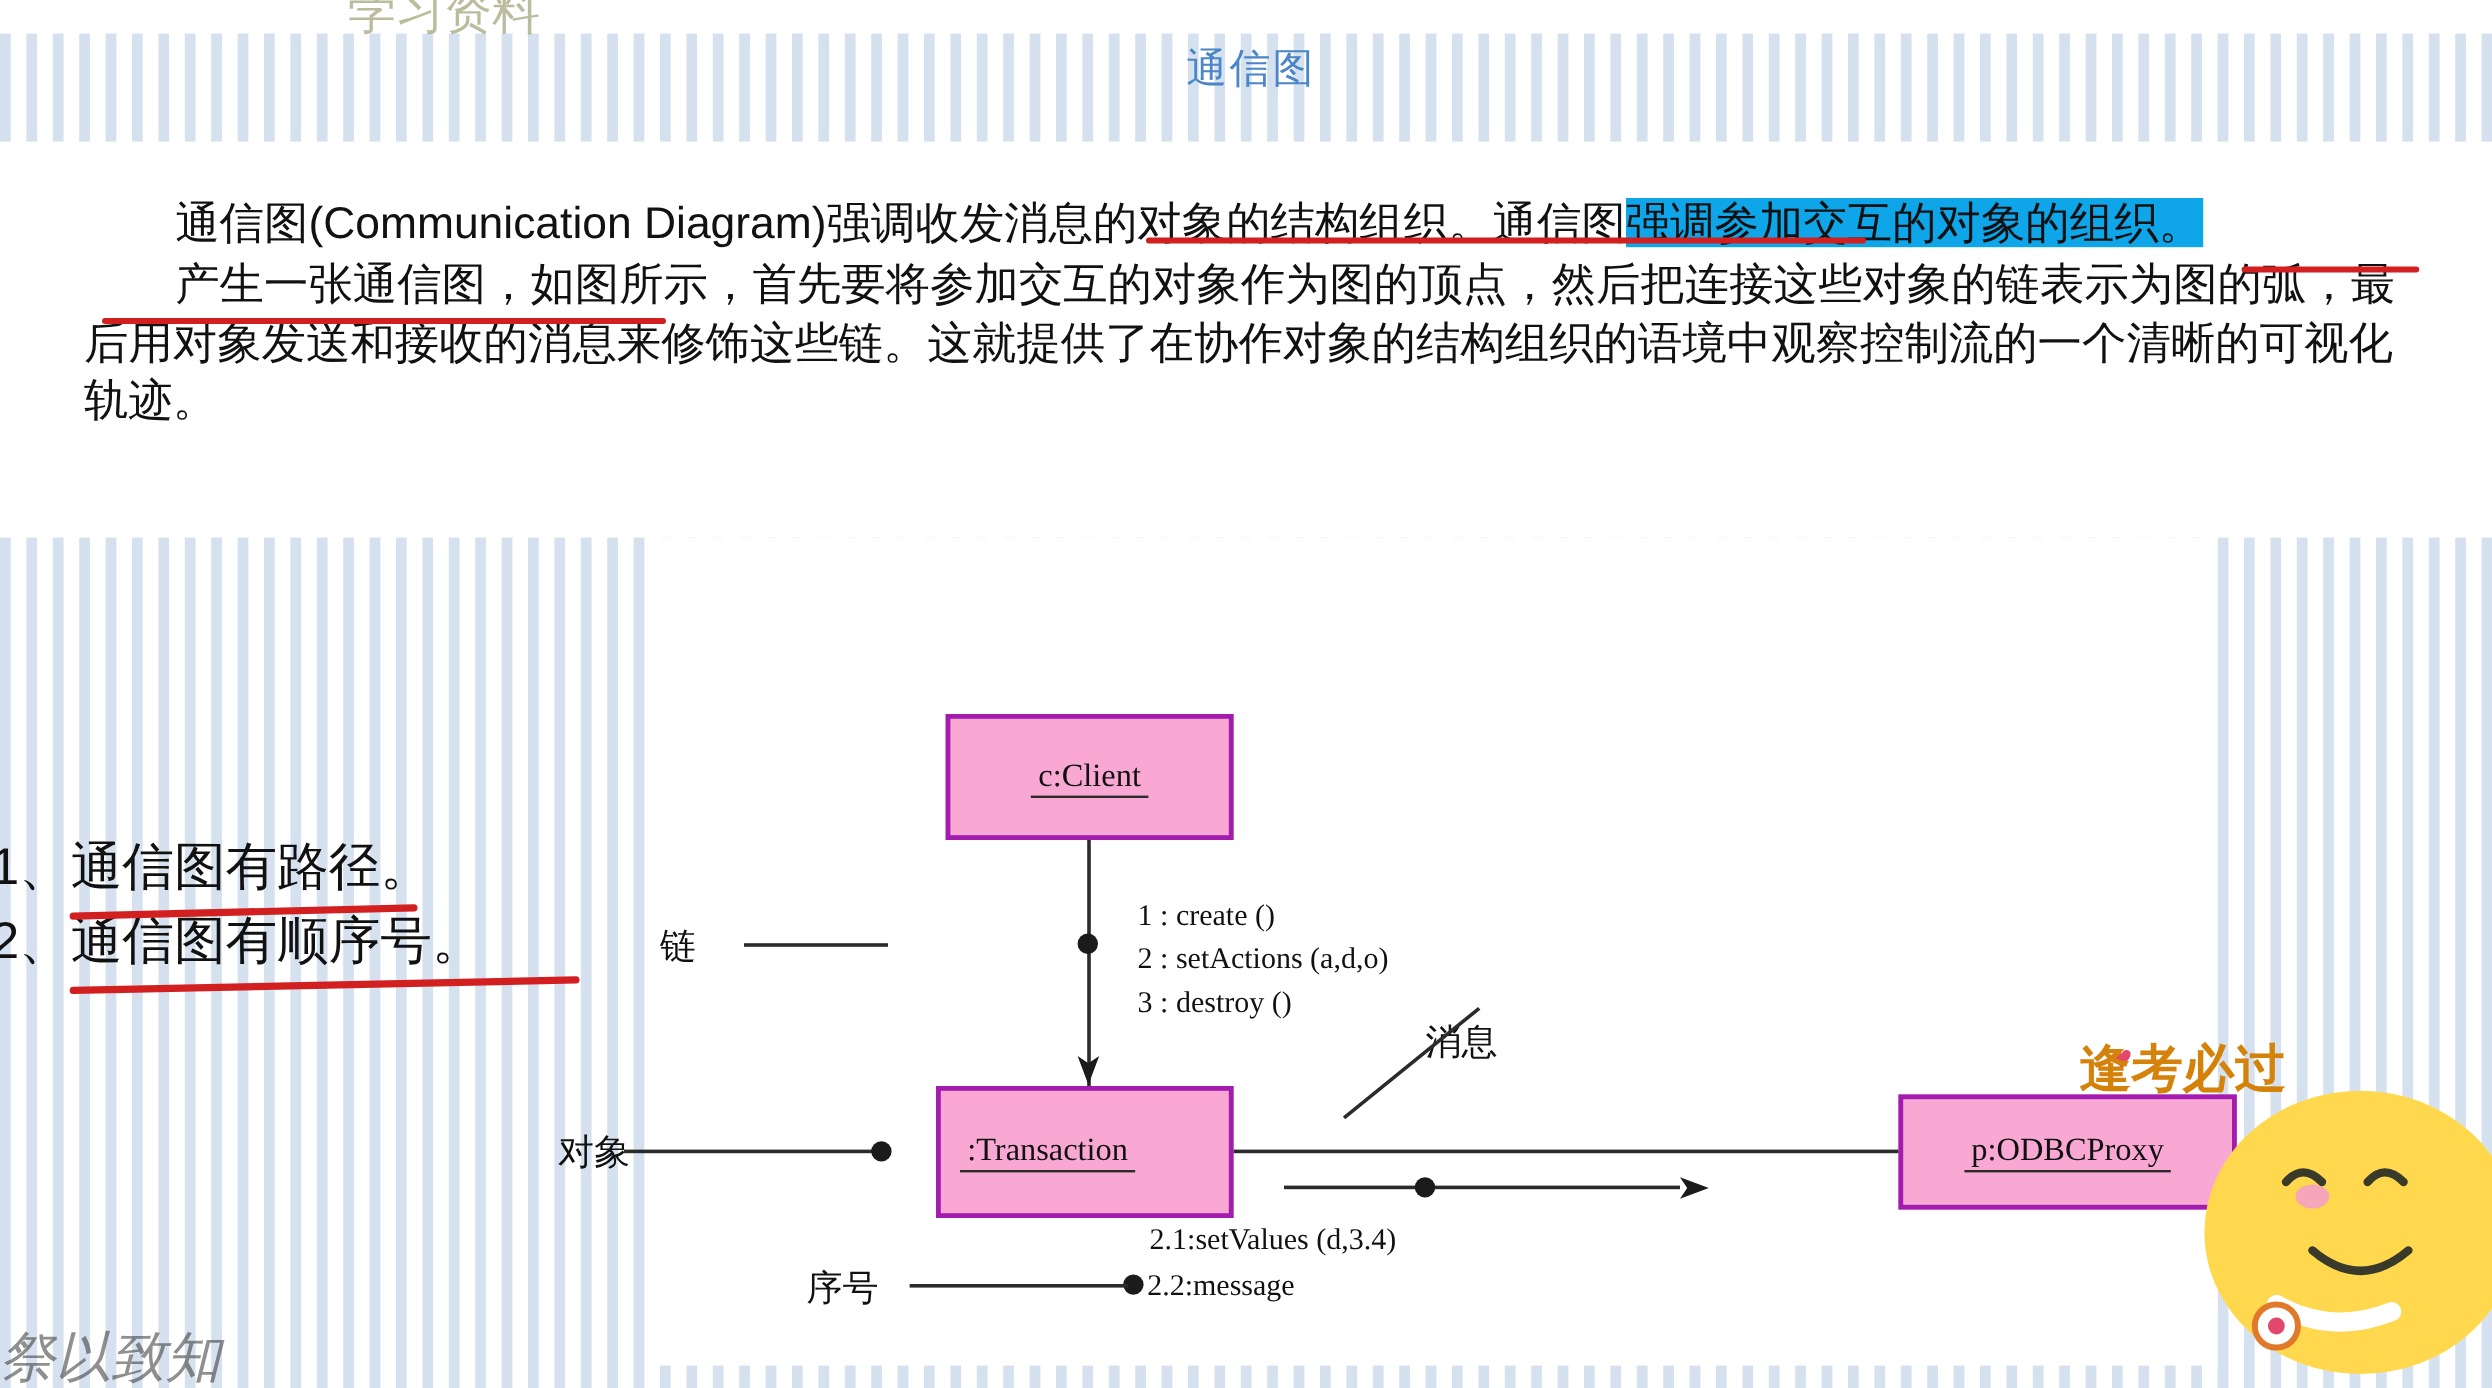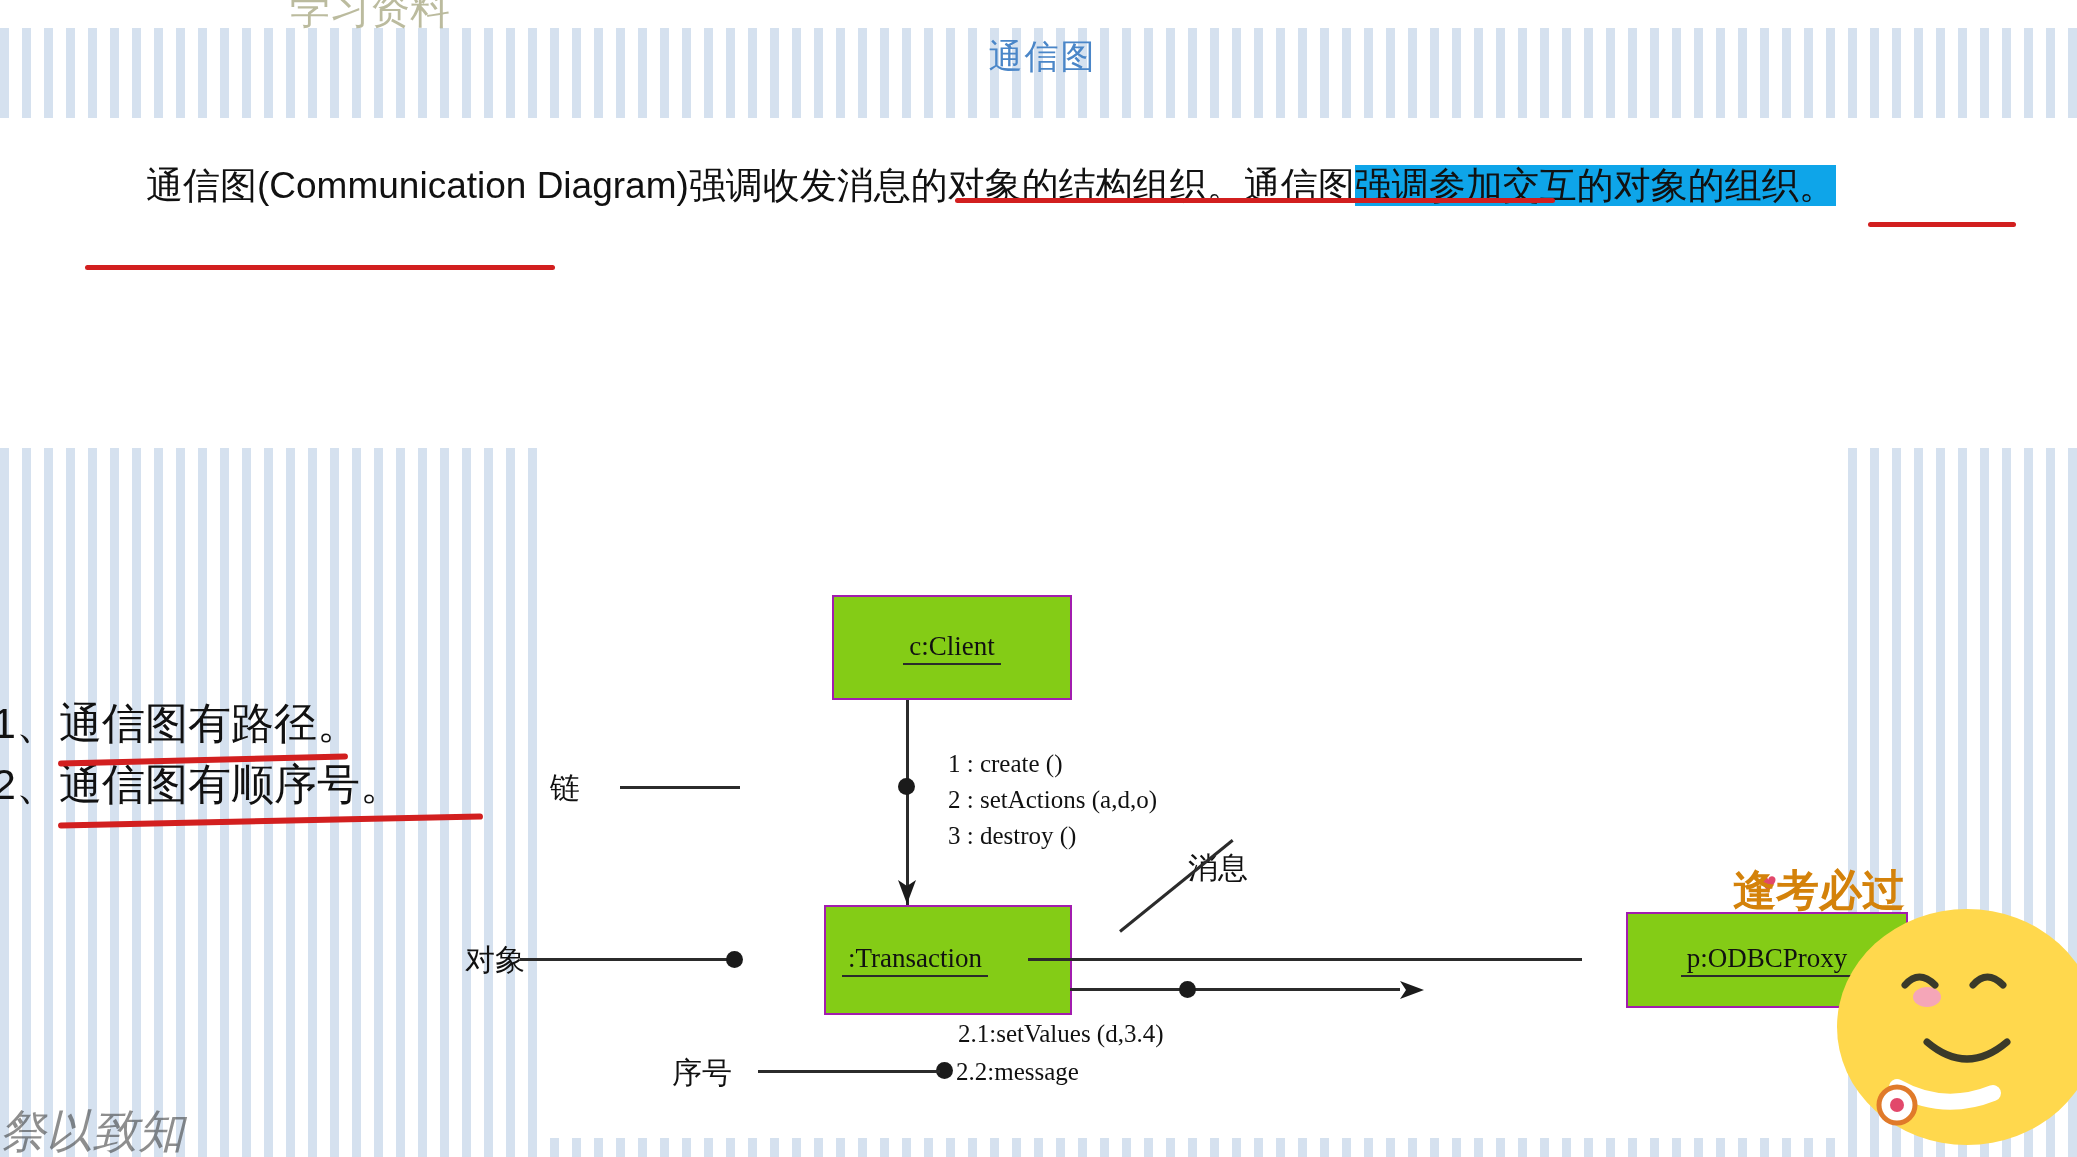--- a/index.html
+++ b/index.html
@@ -80,27 +80,26 @@
   
   #diagram {
     position: absolute;
     left: 560px;
     top: 570px;
     width: 1240px;
     height: 540px;
   }
   .node {
     position: absolute;
-    border: 2px solid #a21caf;
-    background: #84cc16;
+    border: 4px solid #a21caf;
+    background: #f9a8d4;
     box-sizing: border-box;
     display: flex;
     align-items: center;
     justify-content: center;
-    margin-left: 44px;
   }
   .node span {
     font-family: "Liberation Serif", serif;
     font-size: 27px;
     color: #111111;
     border-bottom: 2px solid #2b2b2b;
     padding: 0 6px 1px 6px;
     white-space: nowrap;
   }
   .node.left-align {
@@ -194,20 +193,21 @@
 <div id="paper-bg"></div>
 
 <div class="white-band" style="left:0;top:0;width:2077px;height:28px;"></div>
 <div class="white-band" style="left:0;top:118px;width:2077px;height:330px;"></div>
 <div class="white-band" style="left:548px;top:448px;width:1300px;height:690px;"></div>
 
 <div id="title">通信图</div>
 
 <div id="para-block">
   <p class="para"><span>通信图(Communication Diagram)强调收发消息的对象的结构组织。通信图</span><span class="hl">强调参加交互的对象的组织。</span></p>
+  <p class="para">产生一张通信图，如图所示，首先要将参加交互的对象作为图的顶点，然后把连接这些对象的链表示为图的弧，最后用对象发送和接收的消息来修饰这些链。这就提供了在协作对象的结构组织的语境中观察控制流的一个清晰的可视化轨迹。</p>
 </div>
 
 <div class="red-line" style="left:955px;top:198px;width:600px;height:5px;"></div>
 <div class="red-line" style="left:1868px;top:222px;width:148px;height:5px;"></div>
 <div class="red-line" style="left:85px;top:265px;width:470px;height:5px;"></div>
 
 <div id="numbered-list">
   <div>1、通信图有路径。</div>
   <div>2、通信图有顺序号。</div>
 </div>

